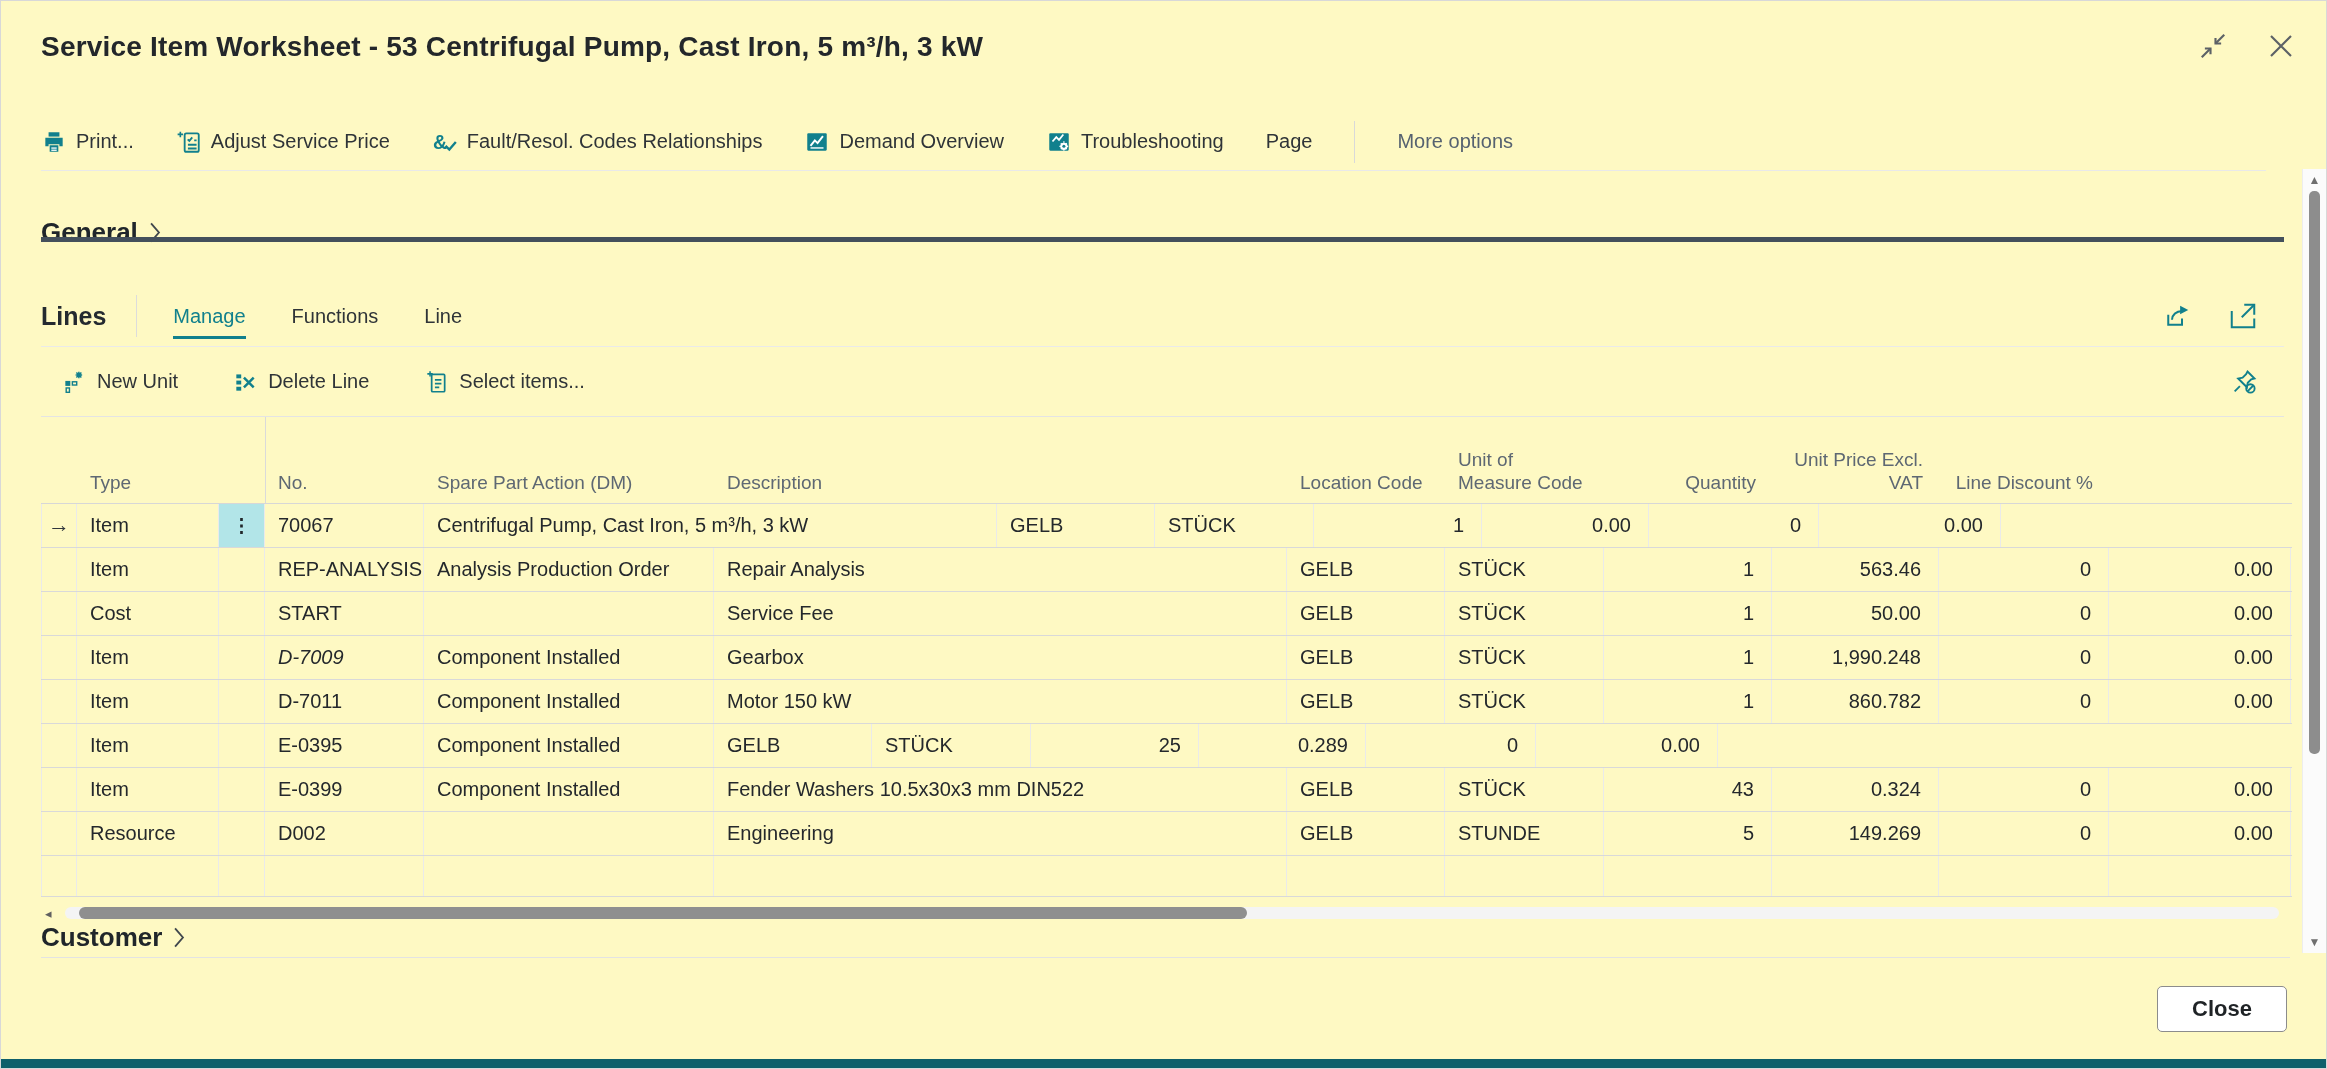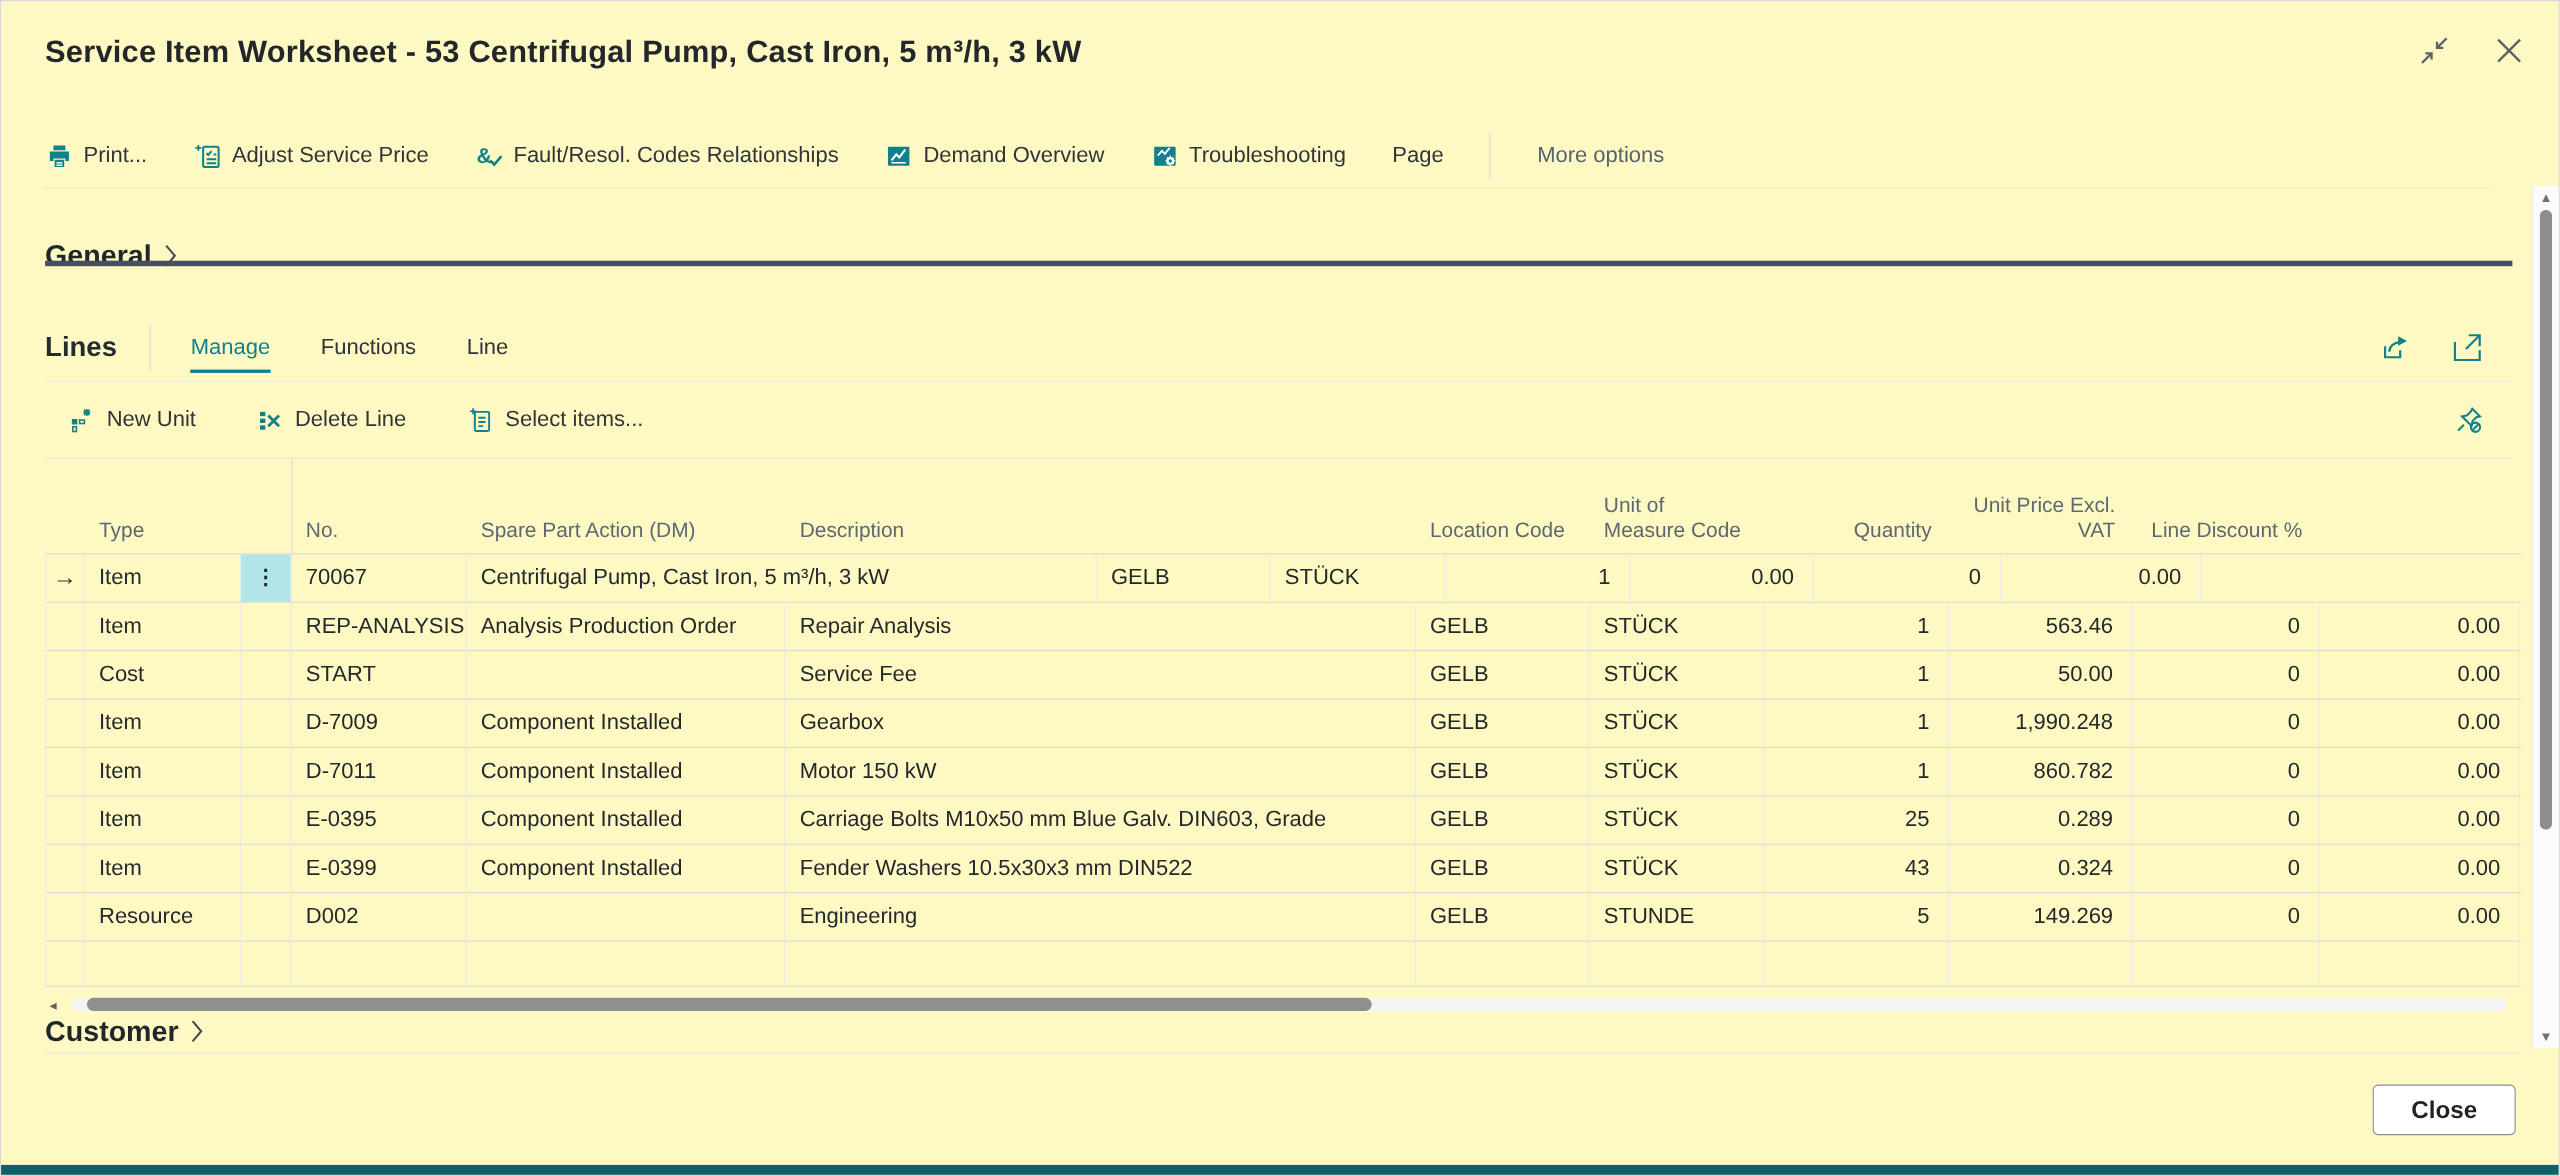--- a/index.html
+++ b/index.html
@@ -298,21 +298,21 @@
         <div class="cell" style="width: 159px;">STÜCK</div>
         <div class="cell num" style="width: 168px;">1</div>
         <div class="cell num" style="width: 167px;">50.00</div>
         <div class="cell num" style="width: 170px;">0</div>
         <div class="cell num" style="width: 182px;">0.00</div>
       </div>
       <div class="row">
         <div class="cell c-ind" style="width: 36px;"></div>
         <div class="cell" style="width: 142px;">Item</div>
         <div class="cell c-menu" style="width: 46px;"></div>
-        <div class="cell" style="width: 159px;">D-7009</div>
+        <div class="cell" style="width: 159px; font-style: italic;">D-7009</div>
         <div class="cell" style="width: 290px;">Component Installed</div>
         <div class="cell" style="width: 573px;">Gearbox</div>
         <div class="cell" style="width: 158px;">GELB</div>
         <div class="cell" style="width: 159px;">STÜCK</div>
         <div class="cell num" style="width: 168px;">1</div>
         <div class="cell num" style="width: 167px;">1,990.248</div>
         <div class="cell num" style="width: 170px;">0</div>
         <div class="cell num" style="width: 182px;">0.00</div>
       </div>
       <div class="row">
@@ -328,21 +328,20 @@
         <div class="cell num" style="width: 167px;">860.782</div>
         <div class="cell num" style="width: 170px;">0</div>
         <div class="cell num" style="width: 182px;">0.00</div>
       </div>
       <div class="row">
         <div class="cell c-ind" style="width: 36px;"></div>
         <div class="cell" style="width: 142px;">Item</div>
         <div class="cell c-menu" style="width: 46px;"></div>
         <div class="cell" style="width: 159px;">E-0395</div>
         <div class="cell" style="width: 290px;">Component Installed</div>
-        <div class="cell" style="width: 573px;">Carriage Bolts M10x50 mm Blue Galv. DIN603, Grade</div>
         <div class="cell" style="width: 158px;">GELB</div>
         <div class="cell" style="width: 159px;">STÜCK</div>
         <div class="cell num" style="width: 168px;">25</div>
         <div class="cell num" style="width: 167px;">0.289</div>
         <div class="cell num" style="width: 170px;">0</div>
         <div class="cell num" style="width: 182px;">0.00</div>
       </div>
       <div class="row">
         <div class="cell c-ind" style="width: 36px;"></div>
         <div class="cell" style="width: 142px;">Item</div>

